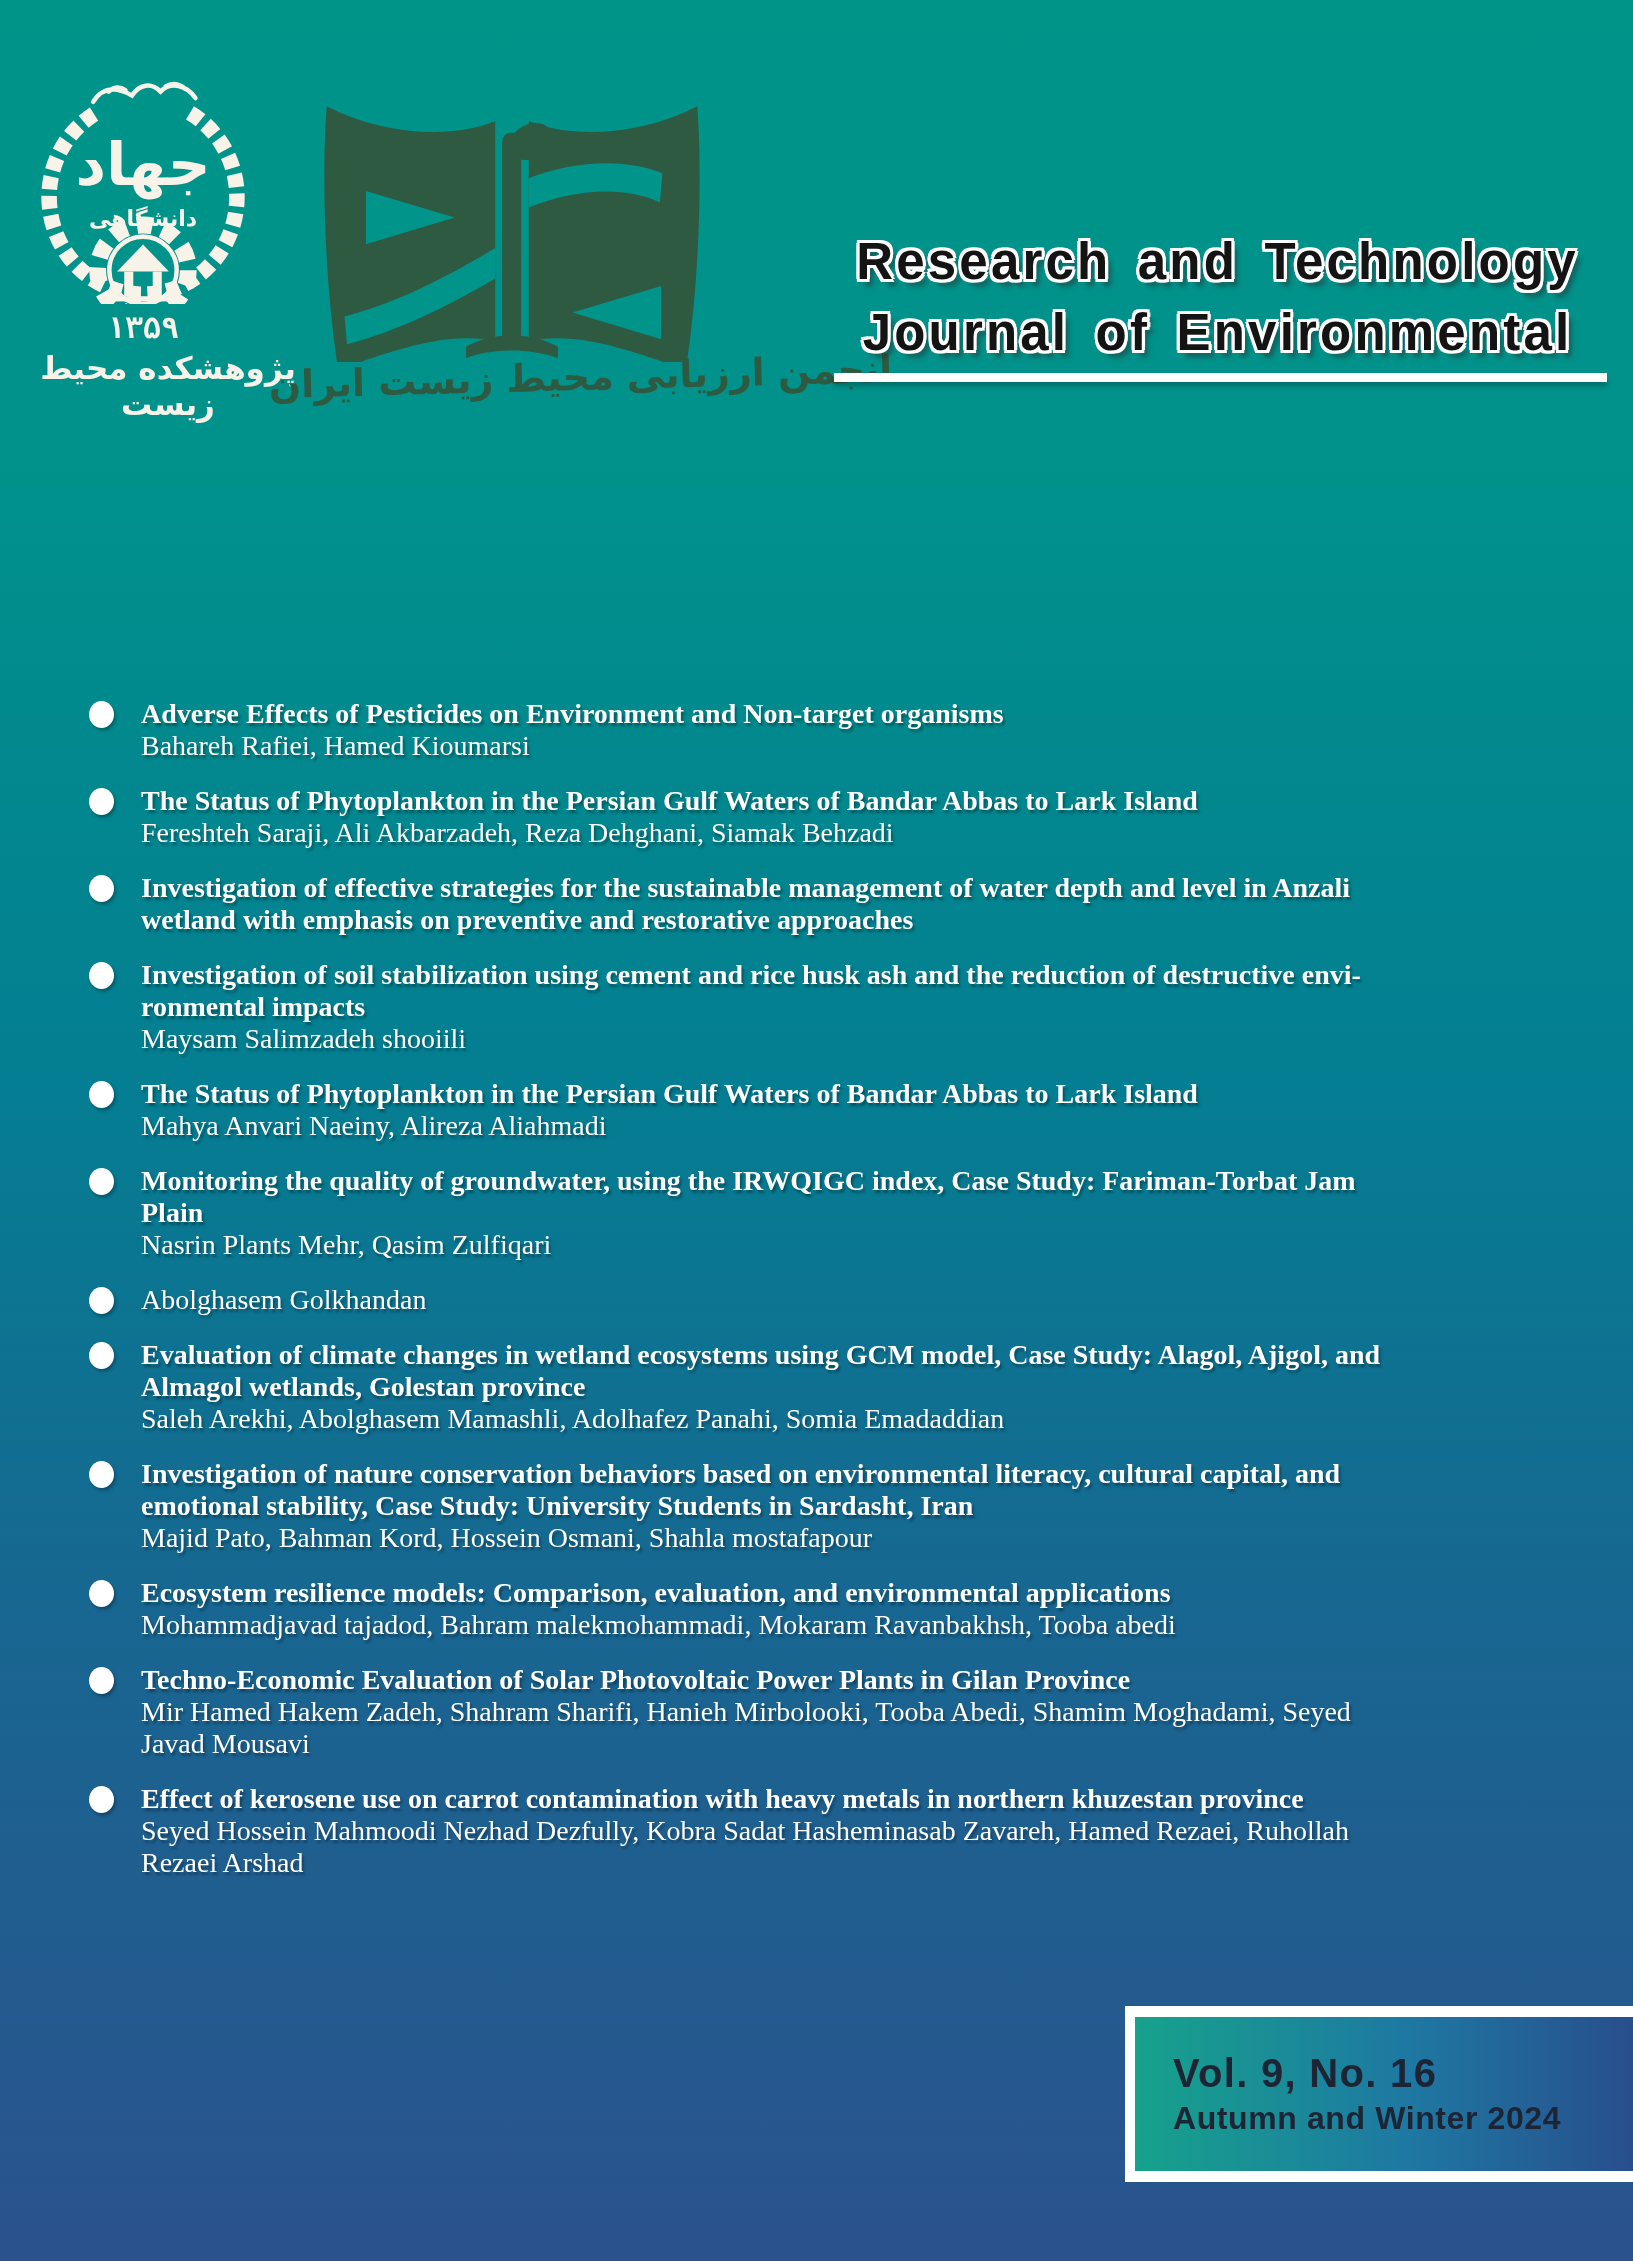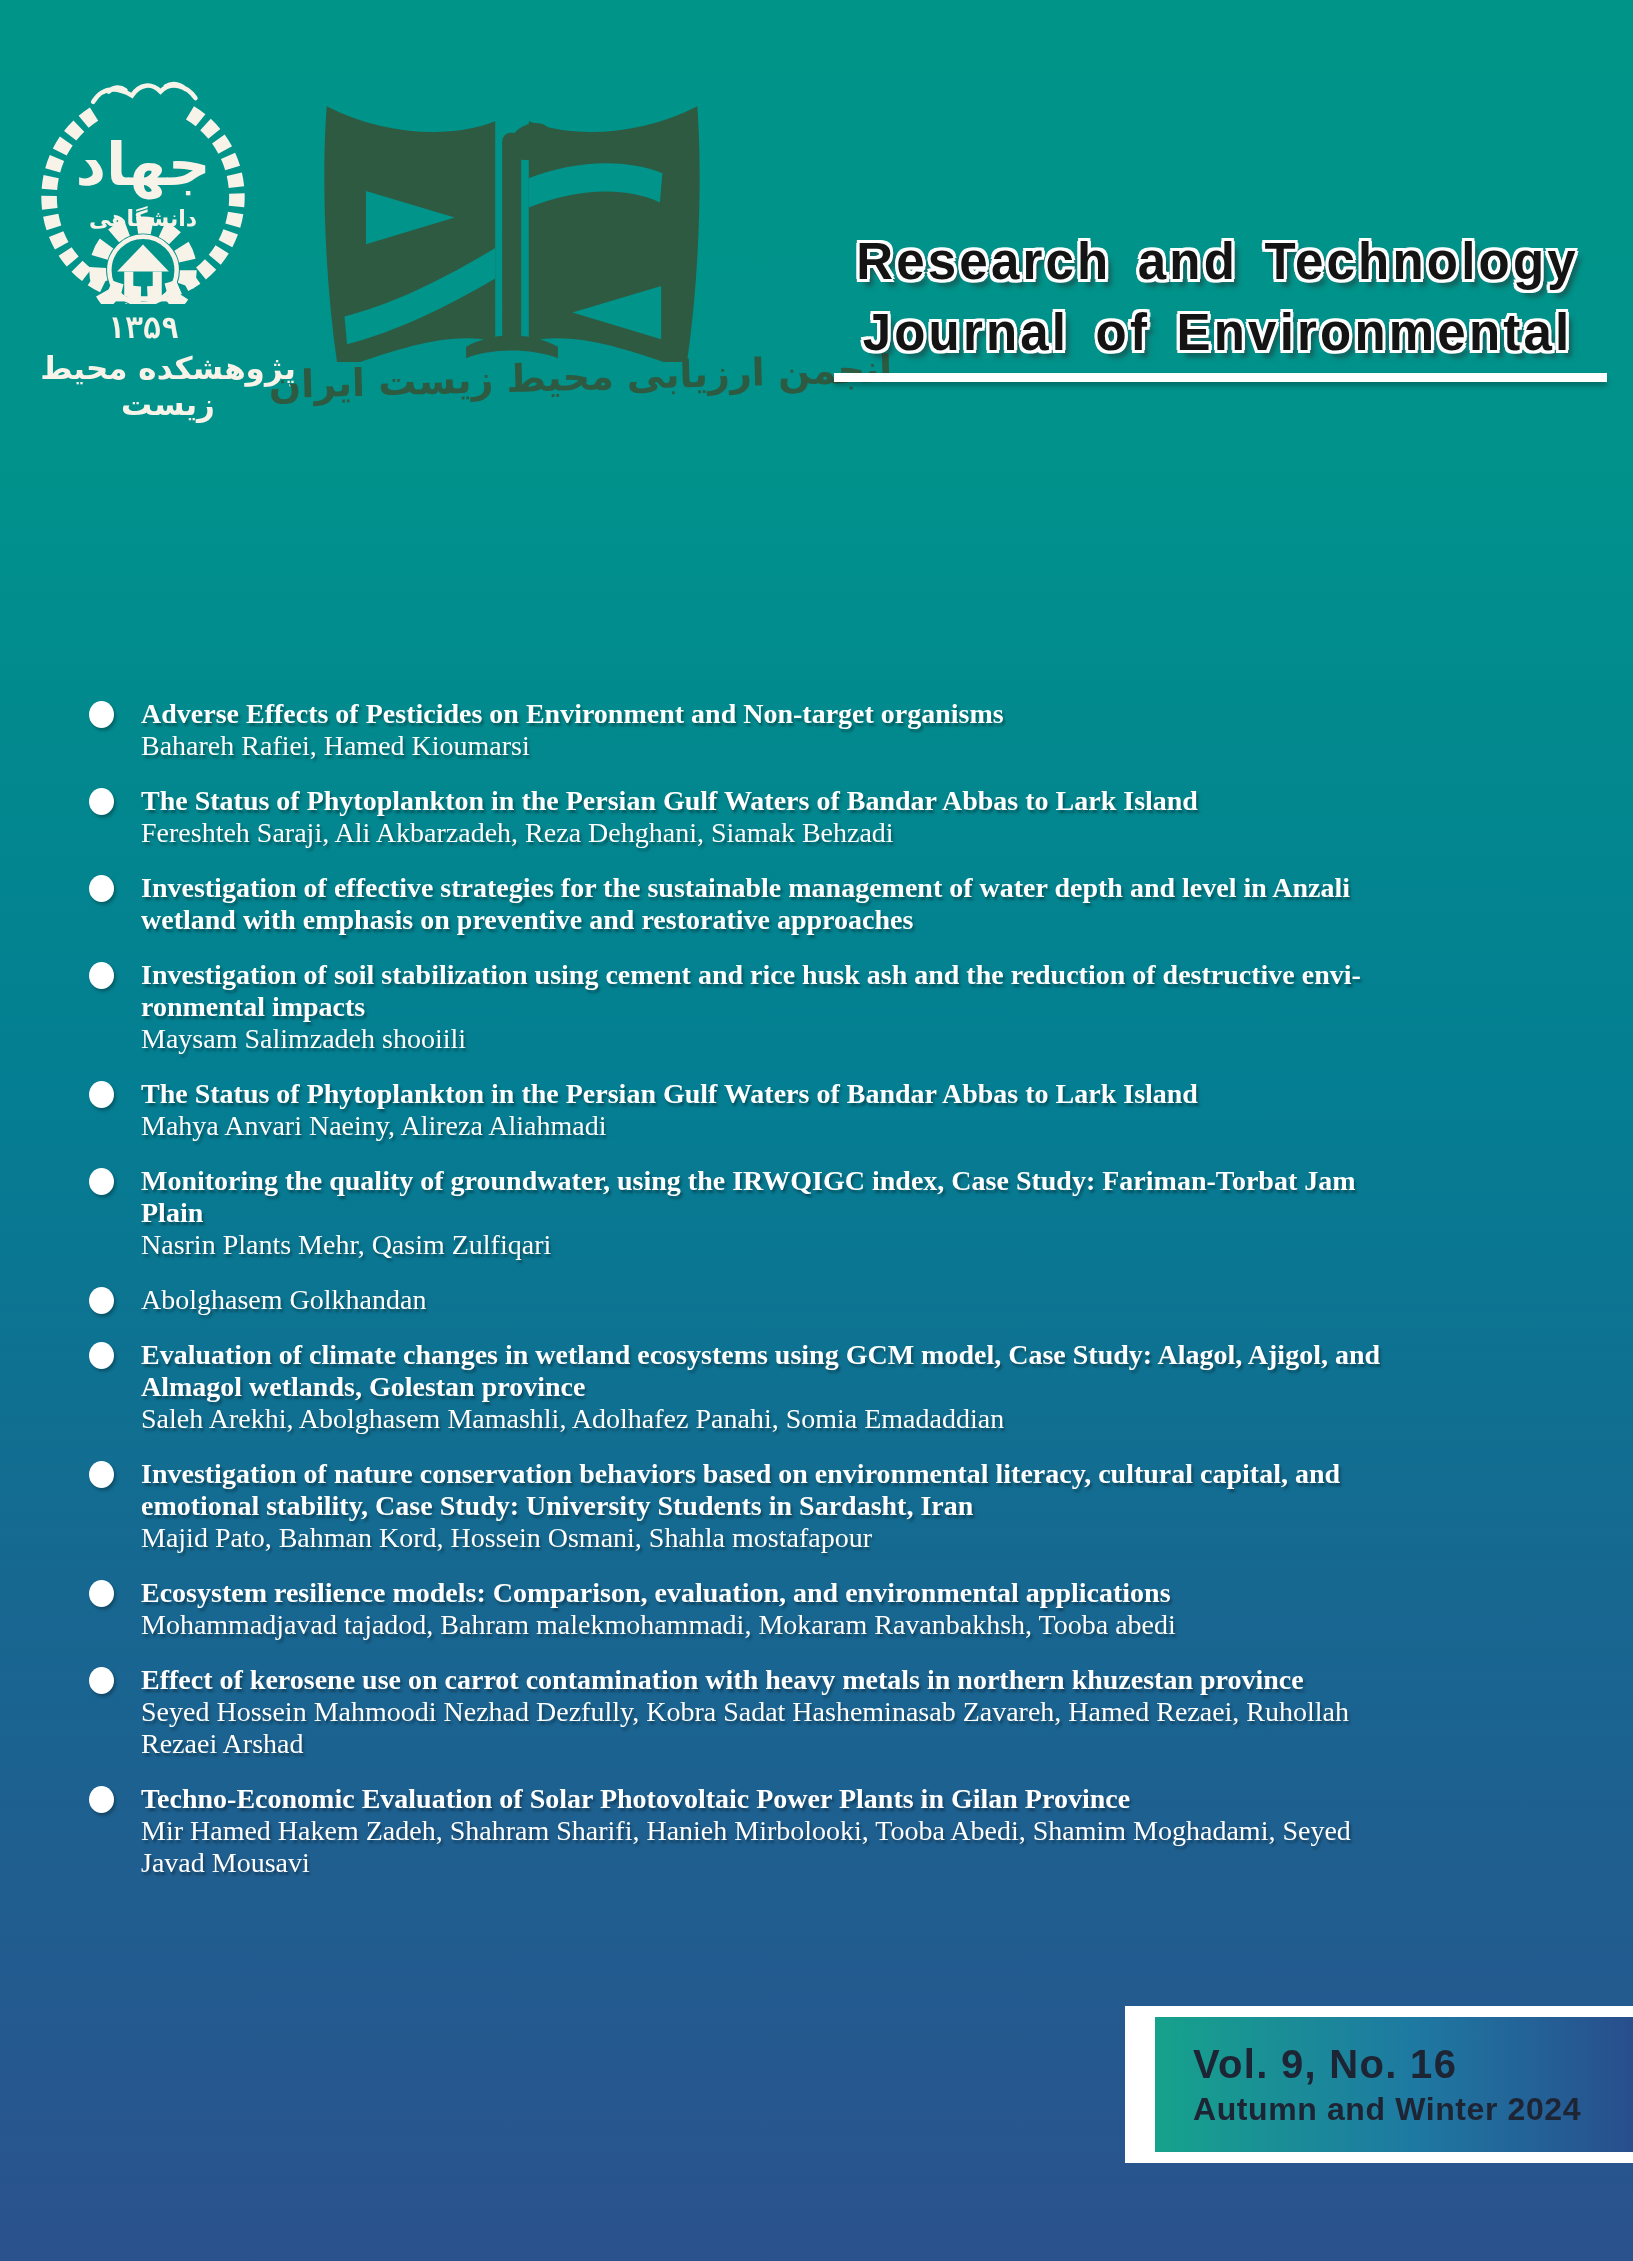--- a/index.html
+++ b/index.html
@@ -67,23 +67,23 @@
     font-weight:bold;font-size:28px;line-height:32px;color:#ffffff;
     text-shadow:1.9px 2.6px 2.6px rgba(0,0,0,.35);
   }
   .entry-authors{
     font-size:28px;line-height:32px;color:#ffffff;
     text-shadow:1.9px 2.6px 2.6px rgba(0,0,0,.35);
   }
 
   
   .issue-box{
-    position:absolute;left:1125px;top:2006px;right:0;height:157px;
+    position:absolute;left:1125px;top:2006px;right:0;height:176px;
     background:#ffffff;
-    padding:11px 0 11px 30px;box-sizing:border-box;
+    padding:11px 0 11px 10px;box-sizing:border-box;
   }
   .issue-inner{
     width:100%;height:100%;box-sizing:border-box;
     background:linear-gradient(90deg,#16a28c 0%,#1e78a2 55%,#284e8c 100%);
     display:flex;flex-direction:column;justify-content:center;
     padding-left:38px;
     color:#1d2535;font-family:"Liberation Sans",sans-serif;font-weight:bold;
   }
   .issue-vol{font-size:40px;letter-spacing:1.3px;}
   .issue-season{font-size:32px;margin-top:4px;letter-spacing:0.6px;}
@@ -232,31 +232,31 @@
         <div class="entry-text">
           <div class="entry-title">Ecosystem resilience models: Comparison, evaluation, and environmental applications</div>
           <div class="entry-authors">Mohammadjavad tajadod, Bahram malekmohammadi, Mokaram Ravanbakhsh, Tooba abedi</div>
         </div>
       </div>
       <div class="entry">
         <div class="bullet">
           <span></span>
         </div>
         <div class="entry-text">
+          <div class="entry-title">Techno-Economic Evaluation of Solar Photovoltaic Power Plants in Gilan Province</div>
+          <div class="entry-authors">Mir Hamed Hakem Zadeh, Shahram Sharifi, Hanieh Mirbolooki, Tooba Abedi, Shamim Moghadami, Seyed<br>Javad Mousavi</div>
+        </div>
+      </div>
+      <div class="entry">
+        <div class="bullet">
+          <span></span>
+        </div>
+        <div class="entry-text">
           <div class="entry-title">Effect of kerosene use on carrot contamination with heavy metals in northern khuzestan province</div>
           <div class="entry-authors">Seyed Hossein Mahmoodi Nezhad Dezfully, Kobra Sadat Hasheminasab Zavareh, Hamed Rezaei, Ruhollah<br>Rezaei Arshad</div>
-        </div>
-      </div>
-      <div class="entry">
-        <div class="bullet">
-          <span></span>
-        </div>
-        <div class="entry-text">
-          <div class="entry-title">Techno-Economic Evaluation of Solar Photovoltaic Power Plants in Gilan Province</div>
-          <div class="entry-authors">Mir Hamed Hakem Zadeh, Shahram Sharifi, Hanieh Mirbolooki, Tooba Abedi, Shamim Moghadami, Seyed<br>Javad Mousavi</div>
         </div>
       </div>
     </div>
 
   <div class="issue-box">
     <div class="issue-inner">
       <div class="issue-vol">Vol. 9, No. 16</div>
       <div class="issue-season">Autumn and Winter 2024</div>
     </div>
   </div>

